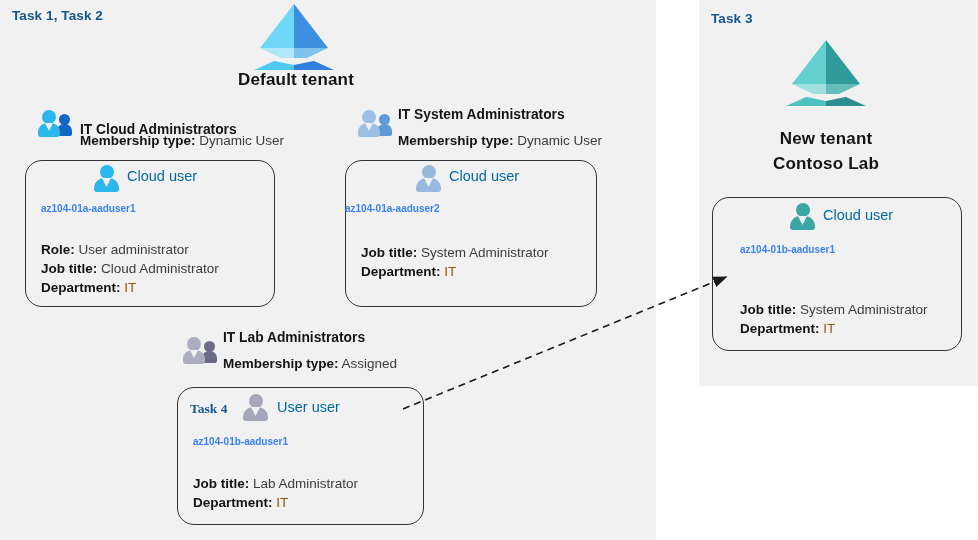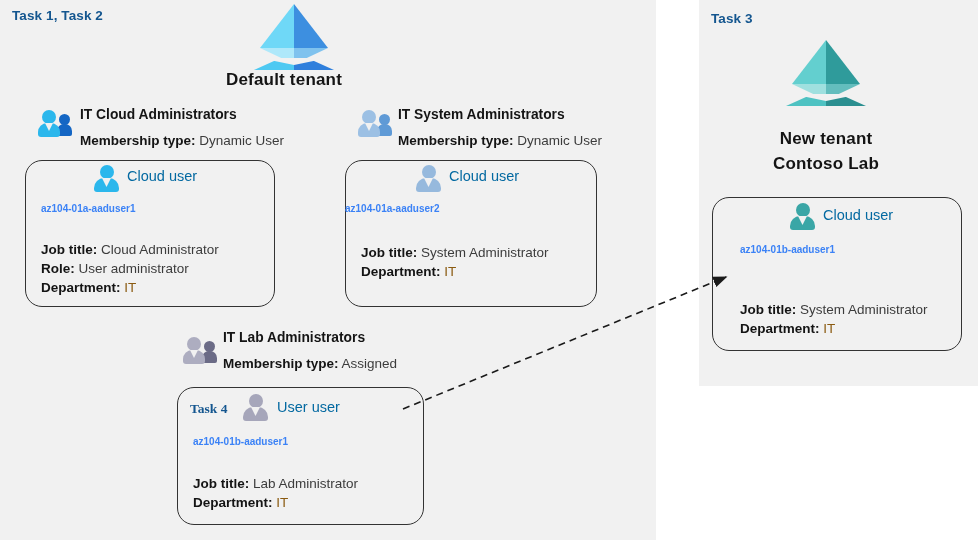--- a/index.html
+++ b/index.html
@@ -135,21 +135,21 @@
 
 <div class="tenant-icon" style="left:252px;top:2px;--c-light:#6fd8f7;--c-dark:#3d8fe0;--c-pale:#aee8fa;--c-mid:#7fc2ee;--c-fin1:#4ec9f2;--c-fin2:#2f7fdc;">
   <div class="bot-l"></div>
     <div class="bot-r"></div>
   <div class="base-l"></div>
     <div class="base-r"></div>
   <div class="notch"></div>
   <div class="top-l"></div>
     <div class="top-r"></div>
 </div>
-<div class="tenant-caption" style="left:220px;top:70px;width:128px;">Default tenant</div>
+<div class="tenant-caption" style="left:232px;top:70px;width:128px;">Default tenant</div>
 
 <div class="tenant-icon" style="left:784px;top:38px;--c-light:#63cfcf;--c-dark:#2f9b9b;--c-pale:#9fe0df;--c-mid:#63bdbd;--c-fin1:#4ec2c2;--c-fin2:#2b8f90;">
   <div class="bot-l"></div>
     <div class="bot-r"></div>
   <div class="base-l"></div>
     <div class="base-r"></div>
   <div class="notch"></div>
   <div class="top-l"></div>
     <div class="top-r"></div>
 </div>
@@ -158,21 +158,21 @@
   <div>Contoso Lab</div>
 </div>
 
 <div class="group-icon" style="left:38px;top:109px;--g-light:#2bb7ec;--g-dark:#1466c4;">
   <div class="p-back-head"></div>
     <div class="p-back-body"></div>
   <div class="p-front-head"></div>
     <div class="p-front-body"></div>
     <div class="p-front-v"></div>
 </div>
-<div class="group-title" style="left:80px;top:107px;">IT Cloud Administrators</div>
+<div class="group-title" style="left:80px;top:122px;">IT Cloud Administrators</div>
 <div class="group-meta" style="left:80px;top:133px;">
   <b>Membership type:</b>
   <span>Dynamic User</span>
 </div>
 
 <div class="group-icon" style="left:358px;top:109px;--g-light:#9cc0e4;--g-dark:#5f9ad6;">
   <div class="p-back-head"></div>
     <div class="p-back-body"></div>
   <div class="p-front-head"></div>
     <div class="p-front-body"></div>
@@ -200,26 +200,26 @@
 <div class="card" style="left:25px;top:160px;width:248px;height:145px;"></div>
 <div class="user-icon" style="left:93px;top:165px;--u-c:#2bb7ec;--u-bg:#f1f1f1;">
   <div class="u-head"></div>
     <div class="u-body"></div>
     <div class="u-v"></div>
 </div>
 <div class="card-usertype" style="left:127px;top:168px;">Cloud user</div>
 <div class="card-username" style="left:41px;top:203px;">az104-01a-aaduser1</div>
 <div class="card-attrs" style="left:41px;top:240px;">
   <div>
-    <span class="k">Job title:</span>
-    <span class="v">Cloud Administrator</span>
-  </div>
-  <div>
     <span class="k">Role:</span>
     <span class="v">User administrator</span>
+  </div>
+  <div>
+    <span class="k">Job title:</span>
+    <span class="v">Cloud Administrator</span>
   </div>
   <div>
     <span class="k">Department:</span>
     <span class="v it">IT</span>
   </div>
 </div>
 
 <div class="card" style="left:345px;top:160px;width:250px;height:145px;"></div>
 <div class="user-icon" style="left:415px;top:165px;--u-c:#96b9dd;--u-bg:#f1f1f1;">
   <div class="u-head"></div>

